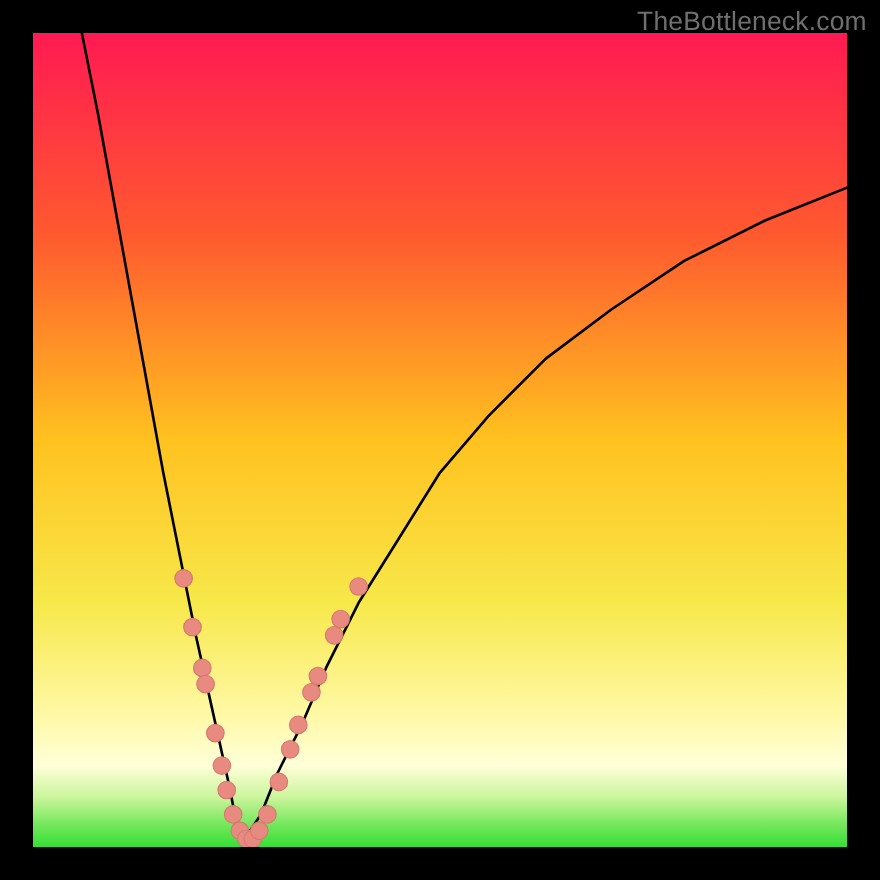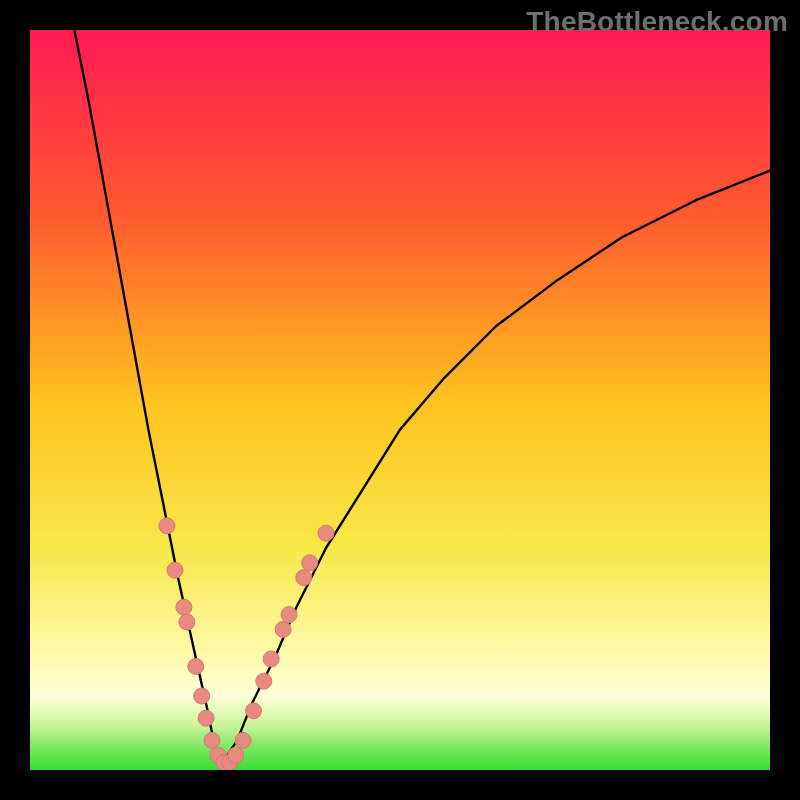--- a/index.html
+++ b/index.html
@@ -27,22 +27,22 @@
   }
   .gradient {
     position: absolute;
     left: 0; top: 0; right: 0; bottom: 0;
   }
   .watermark {
     position: absolute;
     top: 6px;
     right: 12px;
     color: #6f6f6f;
-    font-size: 28px;
-    font-weight: 700;
+    font-size: 24px;
+    font-weight: 400;
     letter-spacing: 0.2px;
   }
   svg.curves {
     position: absolute;
     left: 0; top: 0;
     width: 740px;
     height: 740px;
   }
 </style>
 </head>

